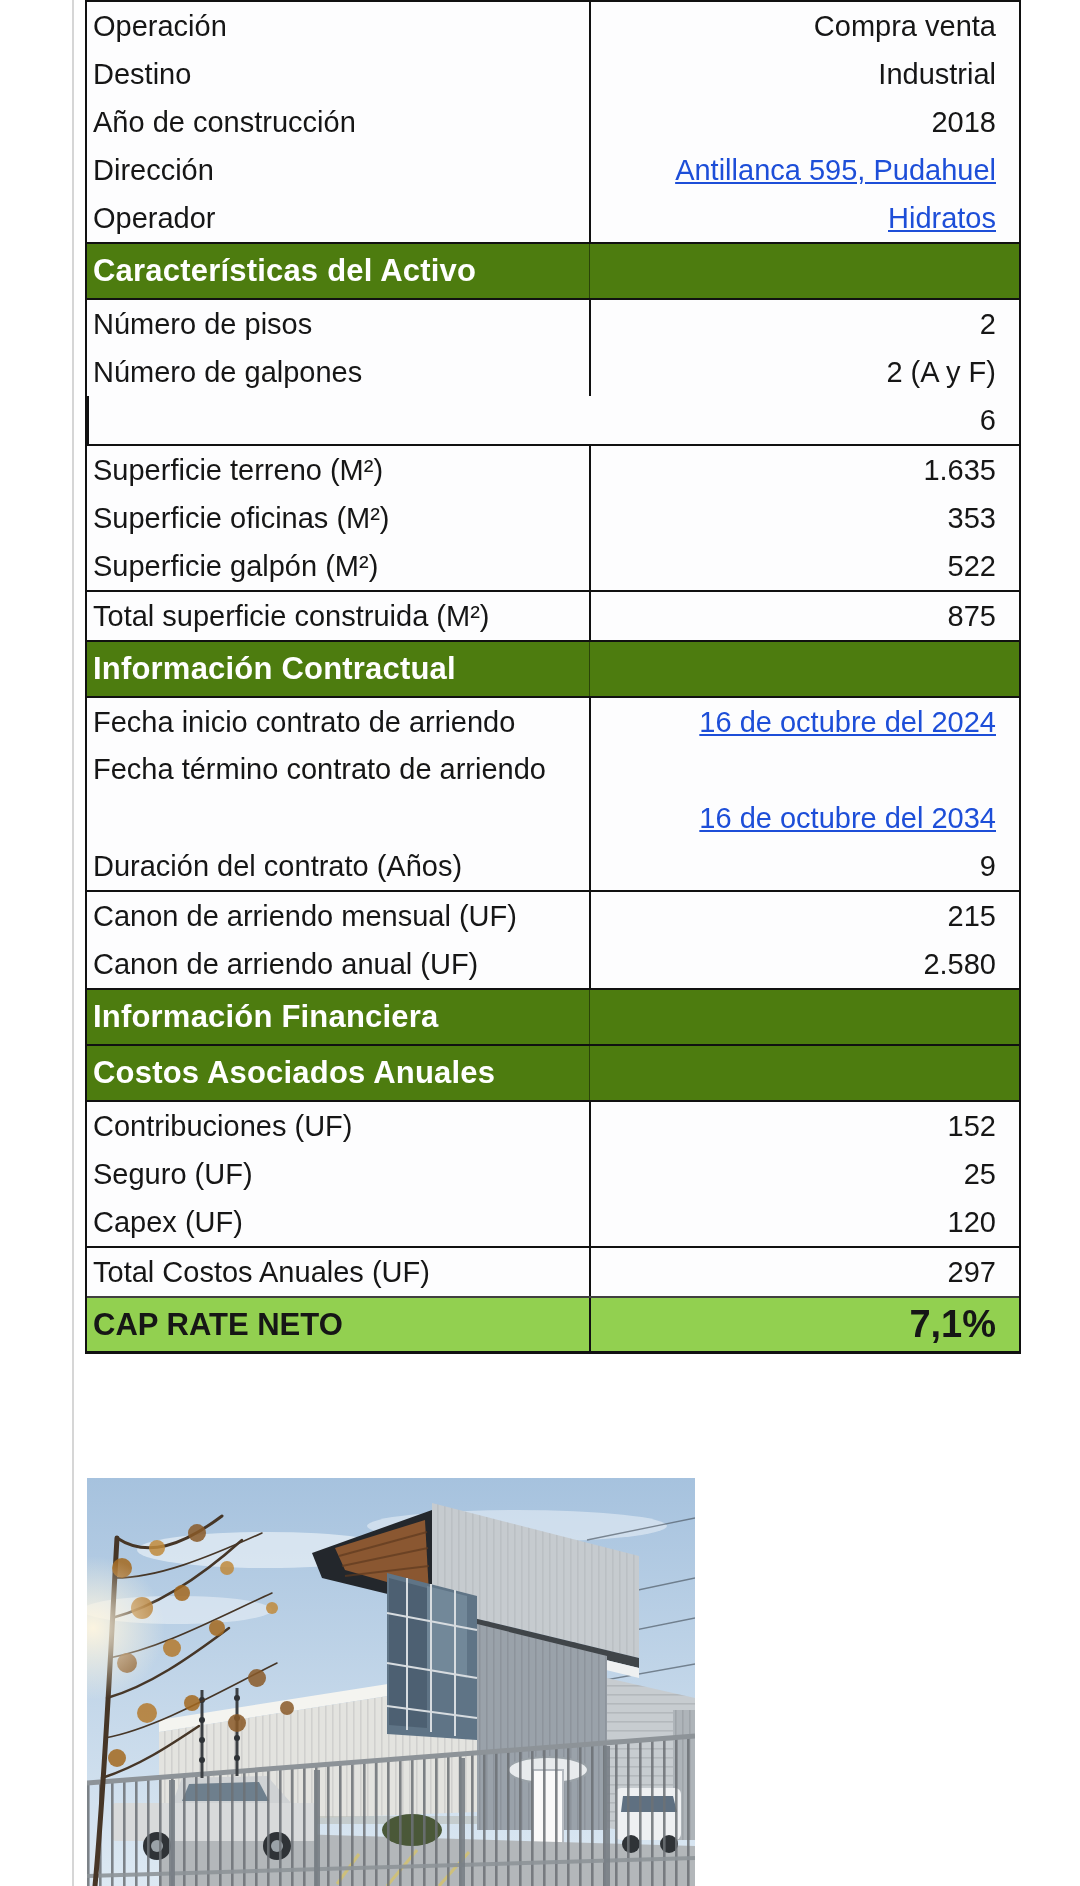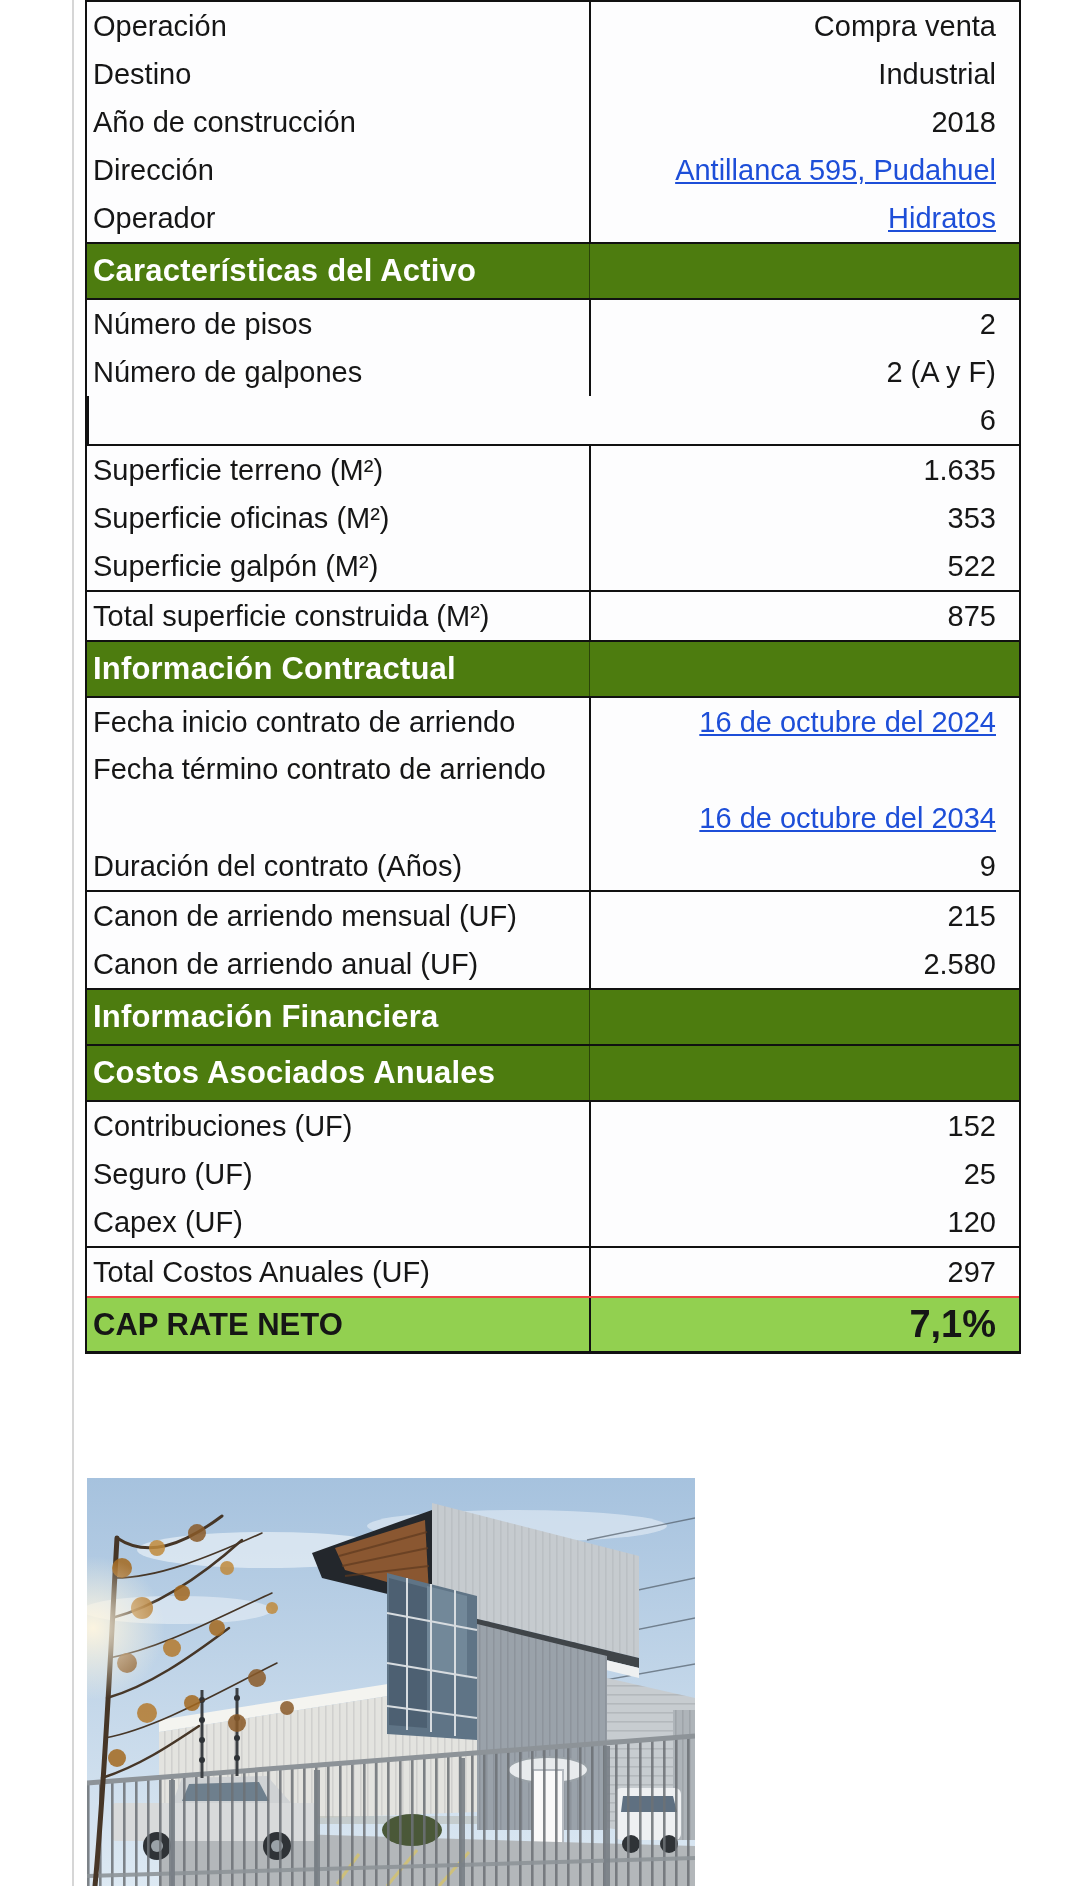--- a/index.html
+++ b/index.html
@@ -29,21 +29,21 @@
     white-space:nowrap;
   }
   .row--wrap .val{align-items:flex-end;padding-bottom:7px;}
   a.cell-link{color:#1d4ed8;text-decoration:underline;}
   .hdr{height:56px;background:#4d7c0f;display:flex;border-top:2px solid #111;box-sizing:border-box;}
   .h-lbl{
     width:502px;box-sizing:border-box;padding-left:6px;color:#ffffff;font-weight:bold;
     font-size:31px;display:flex;align-items:center;letter-spacing:0.2px;
   }
   .h-val{flex:1;border-left:1px solid rgba(0,0,0,0.45);}
-  .foot{height:55px;background:#92d050;display:flex;border-top:2px solid #ef4444;box-sizing:border-box;}
+  .foot{height:55px;background:#92d050;display:flex;border-top:2px solid #404040;box-sizing:border-box;}
   .foot .lbl{font-weight:bold;font-size:31px;}
   .foot .val{font-weight:bold;font-size:38px;}
   .photo{
     position:absolute;left:87px;top:1478px;width:608px;height:408px;overflow:hidden;
     background:#c7d8e8;
   }
 </style>
 </head>
 <body>
 

